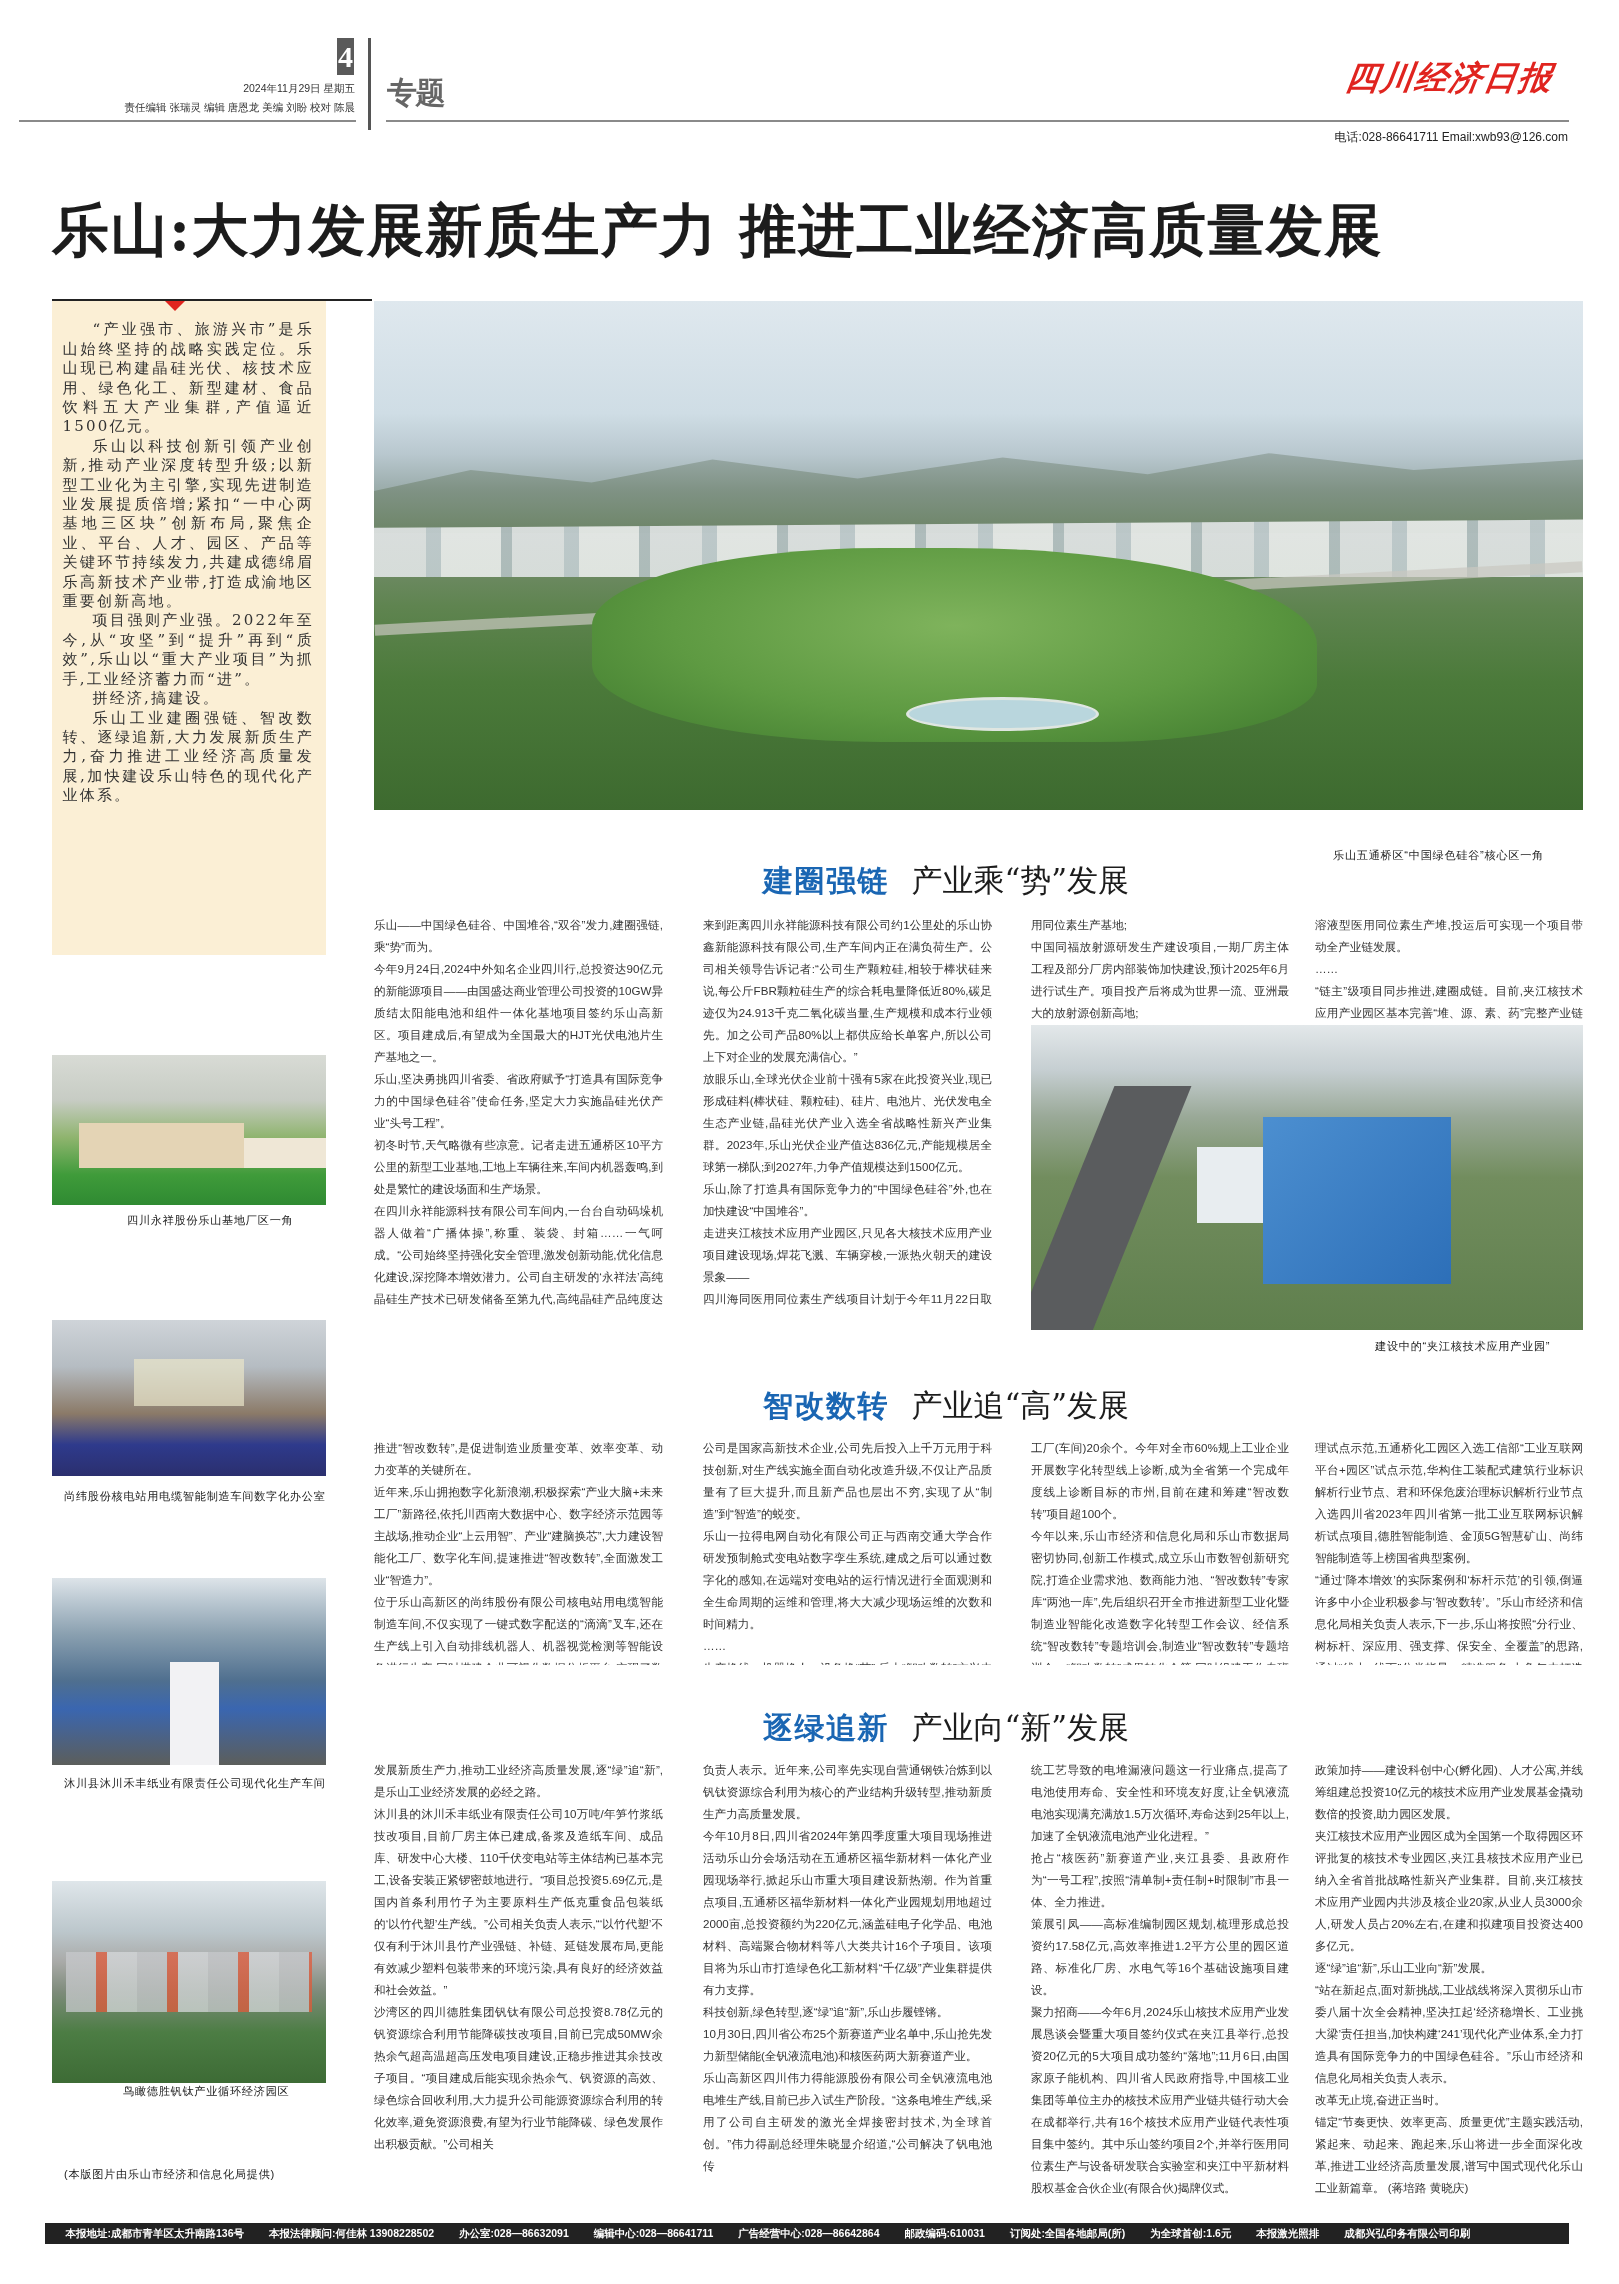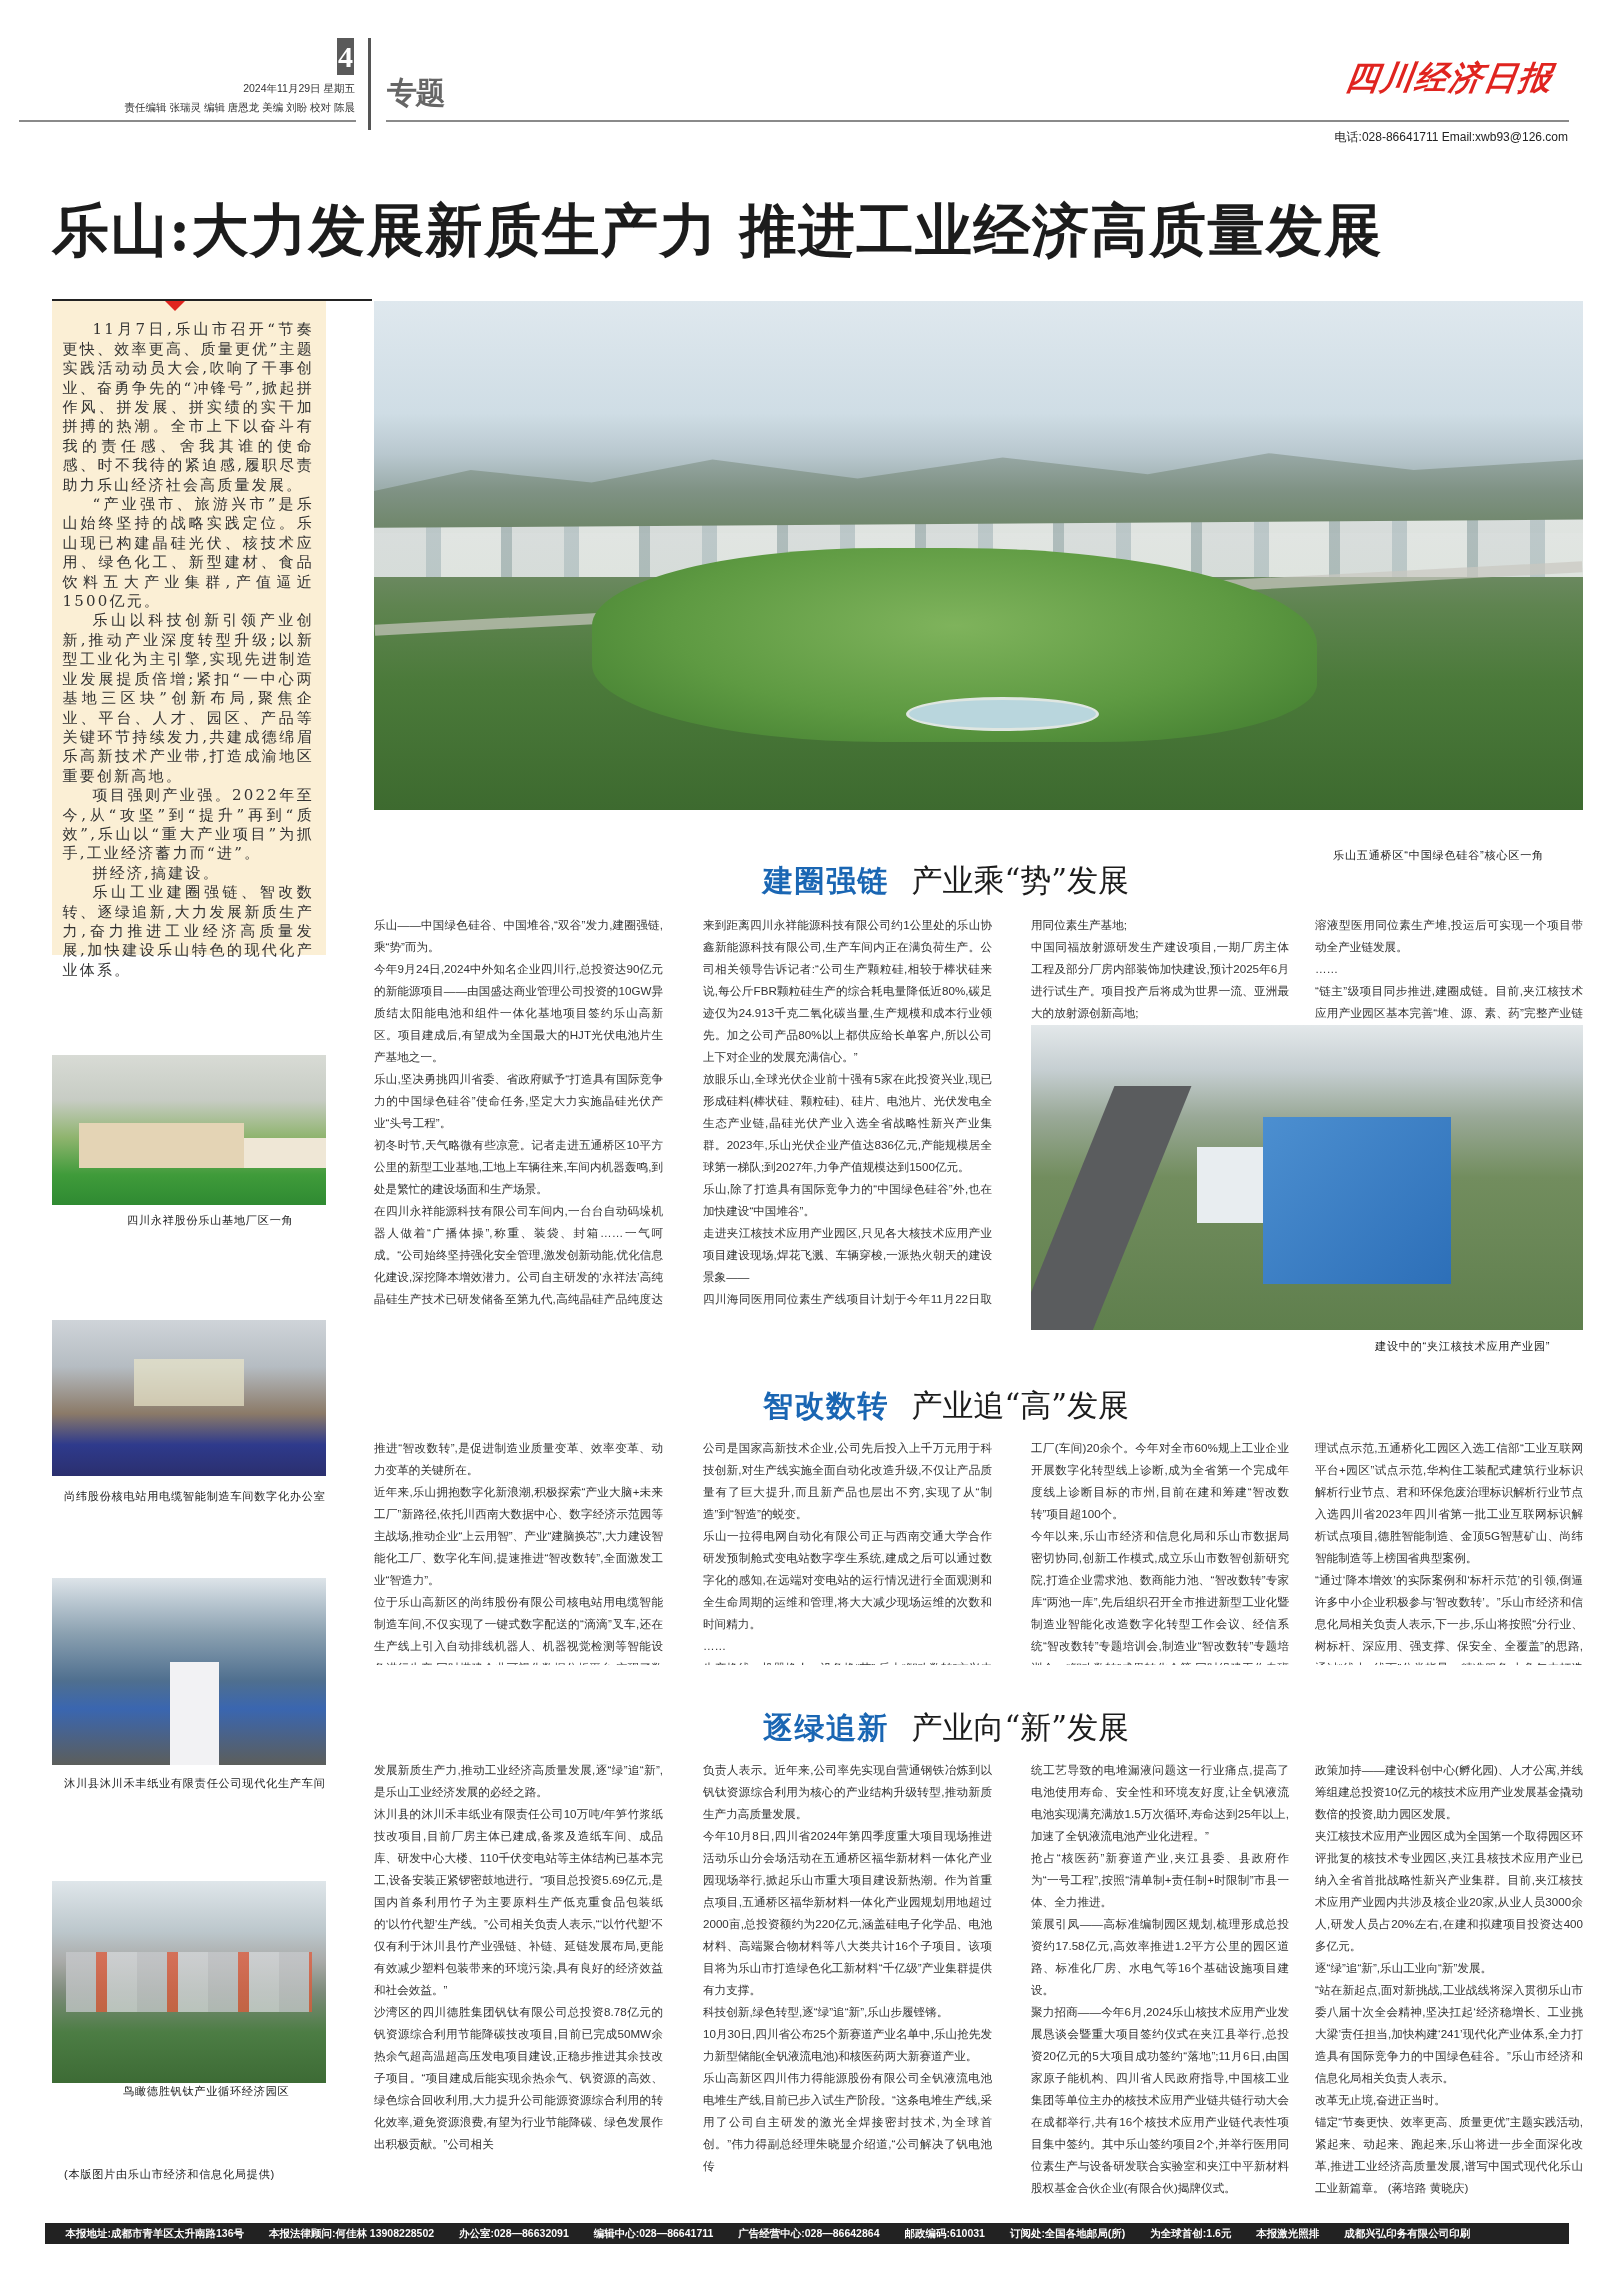--- a/index.html
+++ b/index.html
@@ -86,21 +86,20 @@
   <div class="rule-left"></div>
   <div class="rule-right"></div>
   <div class="logo">四川经济日报</div>
   <div class="contact">电话:028-86641711  Email:xwb93@126.com</div>
 </header>
 
 <h1 class="headline">乐山:大力发展新质生产力  推进工业经济高质量发展</h1>
 <div class="headline-rule"></div>
 
 <aside class="intro-box">
-  <p>11月7日,乐山市召开“节奏更快、效率更高、质量更优”主题实践活动动员大会,吹响了干事创业、奋勇争先的“冲锋号”,掀起拼作风、拼发展、拼实绩的实干加拼搏的热潮。全市上下以奋斗有我的责任感、舍我其谁的使命感、时不我待的紧迫感,履职尽责助力乐山经济社会高质量发展。</p>
   <p>“产业强市、旅游兴市”是乐山始终坚持的战略实践定位。乐山现已构建晶硅光伏、核技术应用、绿色化工、新型建材、食品饮料五大产业集群,产值逼近1500亿元。</p>
   <p>乐山以科技创新引领产业创新,推动产业深度转型升级;以新型工业化为主引擎,实现先进制造业发展提质倍增;紧扣“一中心两基地三区块”创新布局,聚焦企业、平台、人才、园区、产品等关键环节持续发力,共建成德绵眉乐高新技术产业带,打造成渝地区重要创新高地。</p>
   <p>项目强则产业强。2022年至今,从“攻坚”到“提升”再到“质效”,乐山以“重大产业项目”为抓手,工业经济蓄力而“进”。</p>
   <p>拼经济,搞建设。</p>
   <p>乐山工业建圈强链、智改数转、逐绿追新,大力发展新质生产力,奋力推进工业经济高质量发展,加快建设乐山特色的现代化产业体系。</p>
 </aside>
 <div class="intro-marker"></div>
 
 <figure class="hero">
   <div class="hills"></div>

